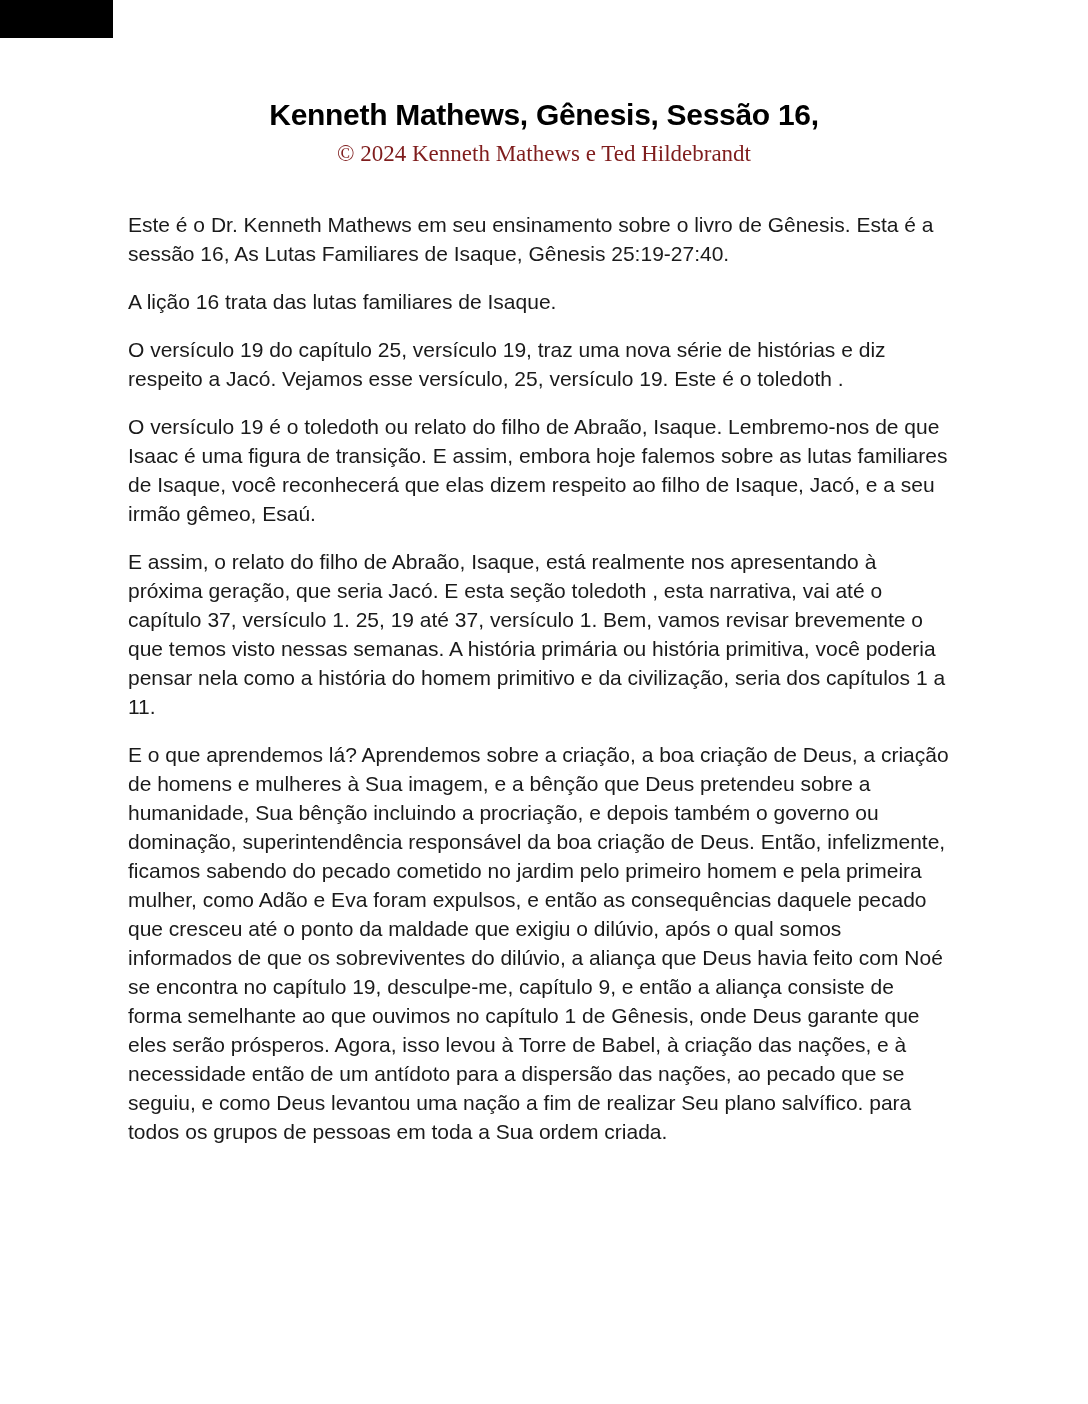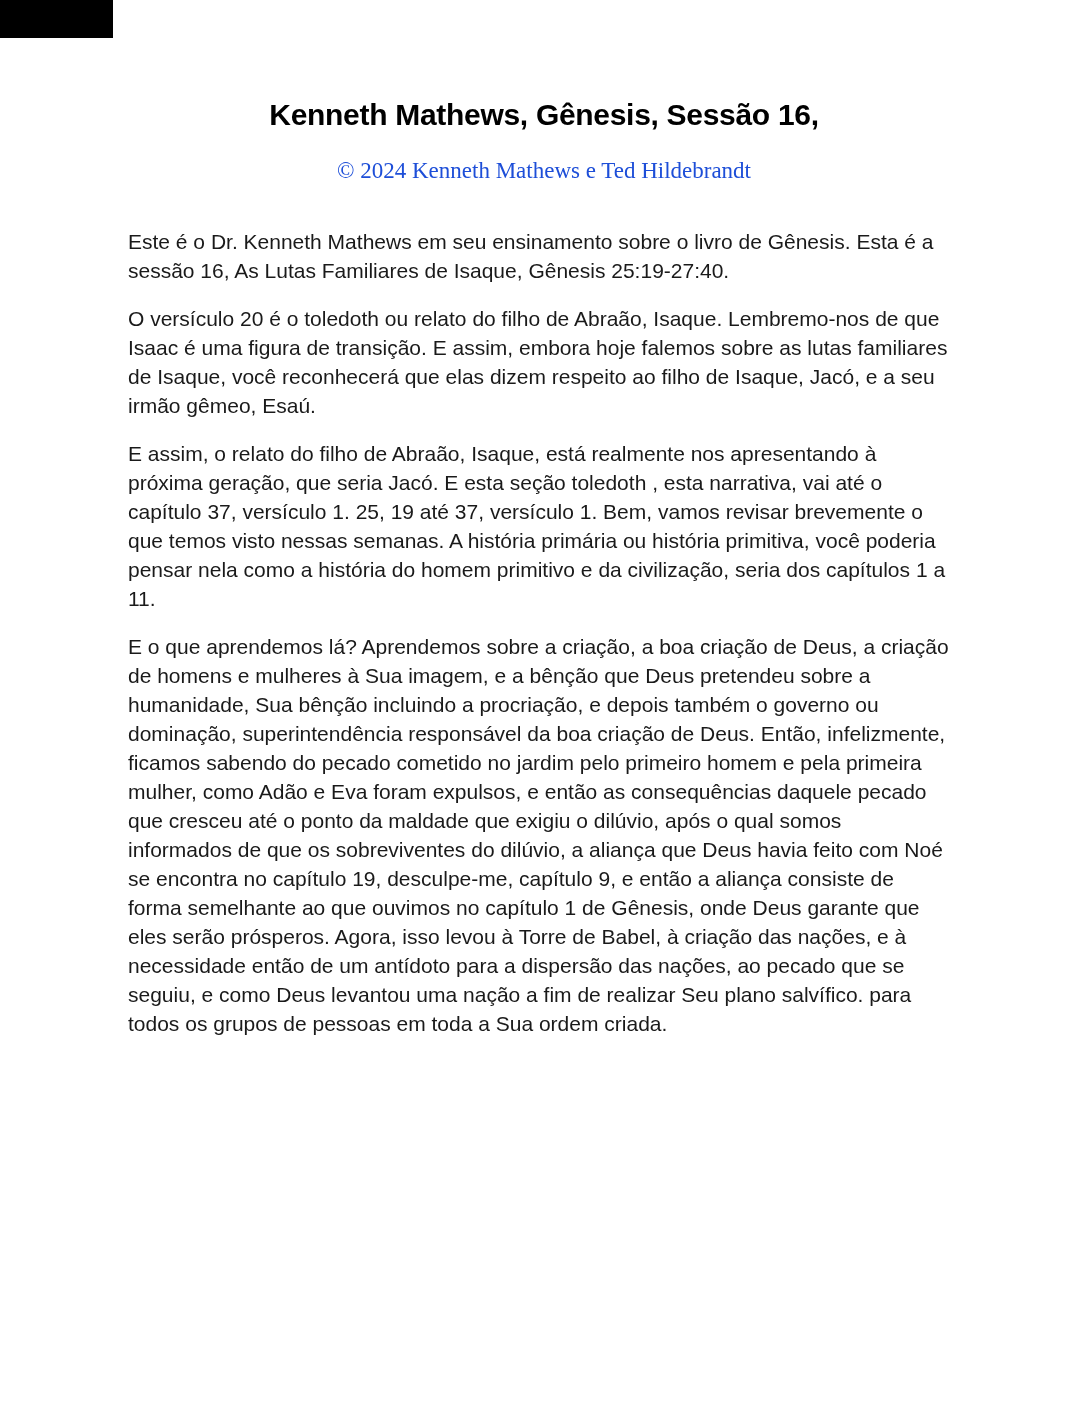--- a/index.html
+++ b/index.html
@@ -36,22 +36,22 @@
     font-size: 30px;
     line-height: 37px;
     color: #000000;
     letter-spacing: -0.3px;
   }
   .copyright {
     text-align: center;
     font-family: "Liberation Serif", serif;
     font-size: 23px;
     line-height: 28px;
-    margin-top: 24px;
-    color: #1d4ed8;
+    margin-top: 7px;
+    color: #7f1d1d;
   }
   .body-text {
     margin-top: 42px;
     margin-left: 128px;
     width: 880px;
     font-size: 21px;
     line-height: 29px;
   }
   .body-text p {
     margin: 0 0 19px 0;
@@ -69,21 +69,24 @@
 
     <div class="title">
       <div>Kenneth Mathews, Gênesis, Sessão 16,</div>
     </div>
 
     <div class="copyright">© 2024 Kenneth Mathews e Ted Hildebrandt</div>
 
     <div class="body-text">
       <p>Este é o Dr. Kenneth Mathews em seu ensinamento sobre o livro de Gênesis. Esta é a
 sessão 16, As Lutas Familiares de Isaque, Gênesis 25:19-27:40.</p>
-      <p>O versículo 20 é o toledoth ou relato do filho de Abraão, Isaque. Lembremo-nos de que
+      <p>A lição 16 trata das lutas familiares de Isaque.</p>
+      <p>O versículo 19 do capítulo 25, versículo 19, traz uma nova série de histórias e diz
+respeito a Jacó. Vejamos esse versículo, 25, versículo 19. Este é o toledoth .</p>
+      <p>O versículo 19 é o toledoth ou relato do filho de Abraão, Isaque. Lembremo-nos de que
 Isaac é uma figura de transição. E assim, embora hoje falemos sobre as lutas familiares
 de Isaque, você reconhecerá que elas dizem respeito ao filho de Isaque, Jacó, e a seu
 irmão gêmeo, Esaú.</p>
       <p>E assim, o relato do filho de Abraão, Isaque, está realmente nos apresentando à
 próxima geração, que seria Jacó. E esta seção toledoth , esta narrativa, vai até o
 capítulo 37, versículo 1. 25, 19 até 37, versículo 1. Bem, vamos revisar brevemente o
 que temos visto nessas semanas. A história primária ou história primitiva, você poderia
 pensar nela como a história do homem primitivo e da civilização, seria dos capítulos 1 a
 11.</p>
       <p>E o que aprendemos lá? Aprendemos sobre a criação, a boa criação de Deus, a criação

